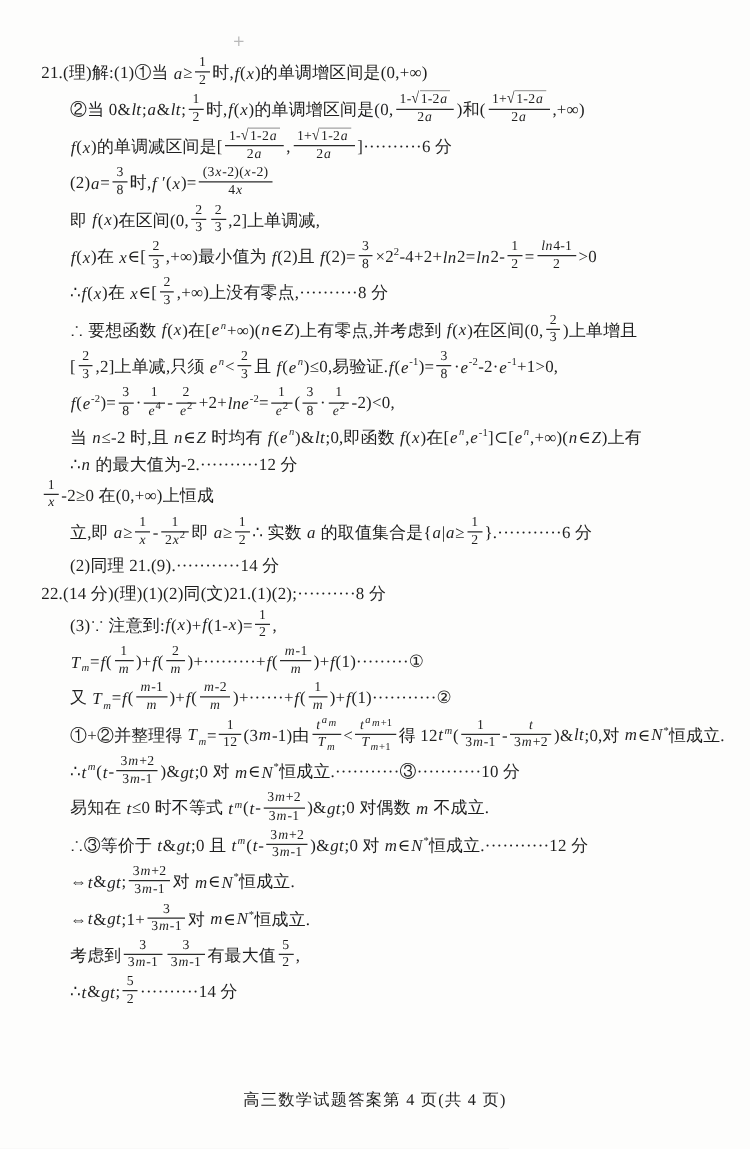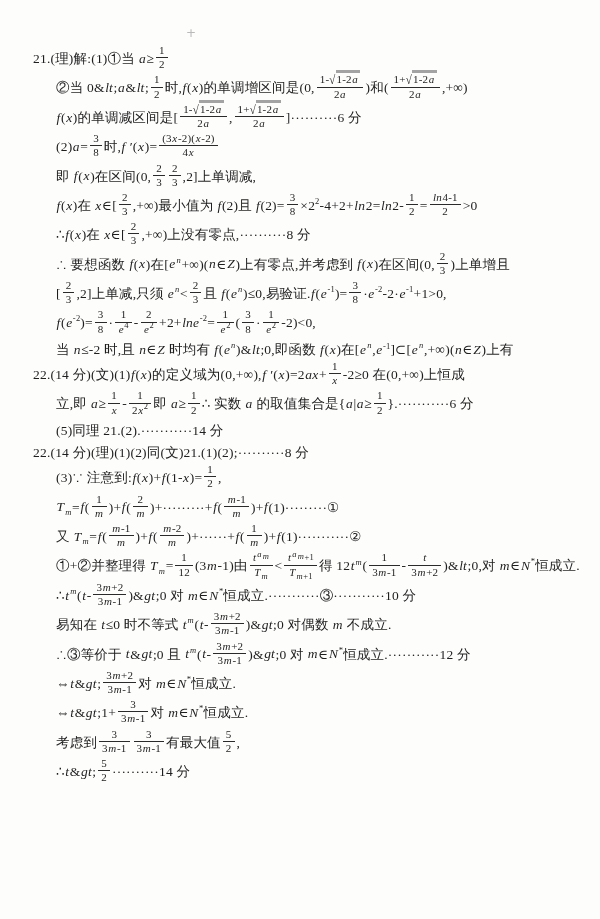--- a/index.html
+++ b/index.html
@@ -34,21 +34,21 @@
     line-height:1.2;
     margin:0 2px;
     position:relative;
     top:-2px;
   }
   .fr .nu{display:block;border-bottom:1px solid #2a2a2a;padding:0 3px 0px 3px;}
   .fr .de{display:block;padding:0 3px;}
   
   .sq{white-space:nowrap;}
   .sq .rad{display:inline-block;transform:scaleY(1.15);}
-  .sq .ov{border-top:3px solid #a3a3a3;padding:0 2px 0 1px;}
+  .sq .ov{border-top:1px solid #a3a3a3;padding:0 2px 0 1px;}
   sup{font-size:8.5px;vertical-align:super;line-height:0;}
   sub{font-size:8.5px;vertical-align:sub;line-height:0;}
   .footer{
     position:absolute;
     left:0;right:0;bottom:30px;
     text-align:center;
     font-size:13px;
     letter-spacing:1px;
   }
   
@@ -57,40 +57,42 @@
     color:#b9b9b9;font-size:12px;
     font-family:"DejaVu Sans",sans-serif;
   }
 </style>
 </head>
 <body>
 
 <div class="doc">
   <span class="regmark">+</span>
   <div class="content">
-      <div class="line"><span>21.(理)解:(1)①当 <i>a</i>≥</span><span class="fr"><span class="nu">1</span><span class="de">2</span></span></div>
+      <div class="line"><span>21.(理)解:(1)①当 <i>a</i>≥</span><span class="fr"><span class="nu">1</span><span class="de">2</span></span><span>时,<i>f</i>(<i>x</i>)的单调增区间是(0,+∞)</span></div>
       <div class="line indent"><span>②当 0&amp;<i>lt</i>;<i>a</i>&amp;<i>lt</i>;</span><span class="fr"><span class="nu">1</span><span class="de">2</span></span><span>时,<i>f</i>(<i>x</i>)的单调增区间是(0,</span><span class="fr"><span class="nu">1-<span class="sq"><span class="rad">√</span><span class="ov"><span>1-2<i>a</i></span></span></span></span><span class="de"><span>2<i>a</i></span></span></span>)和(<span class="fr"><span class="nu">1+<span class="sq"><span class="rad">√</span><span class="ov"><span>1-2<i>a</i></span></span></span></span><span class="de"><span>2<i>a</i></span></span></span>,+∞)</div>
       <div class="line indent"><span><i>f</i>(<i>x</i>)的单调减区间是[</span><span class="fr"><span class="nu">1-<span class="sq"><span class="rad">√</span><span class="ov"><span>1-2<i>a</i></span></span></span></span><span class="de"><span>2<i>a</i></span></span></span>,<span class="fr"><span class="nu">1+<span class="sq"><span class="rad">√</span><span class="ov"><span>1-2<i>a</i></span></span></span></span><span class="de"><span>2<i>a</i></span></span></span>]··········6 分</div>
       <div class="line indent"><span>(2)<i>a</i>=</span><span class="fr"><span class="nu">3</span><span class="de">8</span></span><span>时,<i>f</i> ′(<i>x</i>)=</span><span class="fr"><span class="nu"><span>(3<i>x</i>-2)(<i>x</i>-2)</span></span><span class="de"><span>4<i>x</i></span></span></span></div>
       <div class="line indent"><span>即 <i>f</i>(<i>x</i>)在区间(0,</span><span class="fr"><span class="nu">2</span><span class="de">3</span></span><span class="fr"><span class="nu">2</span><span class="de">3</span></span>,2]上单调减,</div>
       <div class="line indent"><span><i>f</i>(<i>x</i>)在 <i>x</i>∈[</span><span class="fr"><span class="nu">2</span><span class="de">3</span></span><span>,+∞)最小值为 <i>f</i>(2)且 <i>f</i>(2)=</span><span class="fr"><span class="nu">3</span><span class="de">8</span></span>×2<sup>2</sup><span>-4+2+<i>ln</i>2=<i>ln</i>2-</span><span class="fr"><span class="nu">1</span><span class="de">2</span></span>=<span class="fr"><span class="nu"><span><i>ln</i>4-1</span></span><span class="de">2</span></span>&gt;0</div>
       <div class="line indent"><span>∴<i>f</i>(<i>x</i>)在 <i>x</i>∈[</span><span class="fr"><span class="nu">2</span><span class="de">3</span></span>,+∞)上没有零点,··········8 分</div>
       <div class="line indent"><span>∴ 要想函数 <i>f</i>(<i>x</i>)在[<i>e</i></span><sup><span><i>n</i></span></sup><span>+∞)(<i>n</i>∈<i>Z</i>)上有零点,并考虑到 <i>f</i>(<i>x</i>)在区间(0,</span><span class="fr"><span class="nu">2</span><span class="de">3</span></span>)上单增且</div>
       <div class="line indent">[<span class="fr"><span class="nu">2</span><span class="de">3</span></span><span>,2]上单减,只须 <i>e</i></span><sup><span><i>n</i></span></sup>&lt;<span class="fr"><span class="nu">2</span><span class="de">3</span></span><span>且 <i>f</i>(<i>e</i></span><sup><span><i>n</i></span></sup><span>)≤0,易验证.<i>f</i>(<i>e</i></span><sup>-1</sup>)=<span class="fr"><span class="nu">3</span><span class="de">8</span></span><span>·<i>e</i></span><sup>-2</sup><span>-2·<i>e</i></span><sup>-1</sup>+1&gt;0,</div>
       <div class="line indent"><span><i>f</i>(<i>e</i></span><sup>-2</sup>)=<span class="fr"><span class="nu">3</span><span class="de">8</span></span>·<span class="fr"><span class="nu">1</span><span class="de"><span><i>e</i></span><sup>4</sup></span></span>-<span class="fr"><span class="nu">2</span><span class="de"><span><i>e</i></span><sup>2</sup></span></span><span>+2+<i>lne</i></span><sup>-2</sup>=<span class="fr"><span class="nu">1</span><span class="de"><span><i>e</i></span><sup>2</sup></span></span>(<span class="fr"><span class="nu">3</span><span class="de">8</span></span>·<span class="fr"><span class="nu">1</span><span class="de"><span><i>e</i></span><sup>2</sup></span></span>-2)&lt;0,</div>
       <div class="line indent"><span>当 <i>n</i>≤-2 时,且 <i>n</i>∈<i>Z</i> 时均有 <i>f</i>(<i>e</i></span><sup><span><i>n</i></span></sup><span>)&amp;<i>lt</i>;0,即函数 <i>f</i>(<i>x</i>)在[<i>e</i></span><sup><span><i>n</i></span></sup><span>,<i>e</i></span><sup>-1</sup><span>]⊂[<i>e</i></span><sup><span><i>n</i></span></sup><span>,+∞)(<i>n</i>∈<i>Z</i>)上有</span></div>
-      <div class="line"><span>22.(14 分)(文)(1)<i>f</i>(<i>x</i>)的定义域为(0,+∞),<i>f</i> ′(<i>x</i>)=2<i>ax</i>+</span><span class="fr"><span class="nu">1</span><span class="de"><span><i>x</i></span></span></span>-2≥0 在(0,+∞)上恒成</div>
+      <div class="line indent"><span>∴<i>n</i> 的最大值为-2.··········12 分</span></div>
+      <div class="line"><span class="fr"><span class="nu">1</span><span class="de"><span><i>x</i></span></span></span>-2≥0 在(0,+∞)上恒成</div>
       <div class="line indent"><span>立,即 <i>a</i>≥</span><span class="fr"><span class="nu">1</span><span class="de"><span><i>x</i></span></span></span>-<span class="fr"><span class="nu">1</span><span class="de"><span>2<i>x</i></span><sup>2</sup></span></span><span>即 <i>a</i>≥</span><span class="fr"><span class="nu">1</span><span class="de">2</span></span><span>∴ 实数 <i>a</i> 的取值集合是{<i>a</i>|<i>a</i>≥</span><span class="fr"><span class="nu">1</span><span class="de">2</span></span>}.···········6 分</div>
-      <div class="line indent">(5)同理 21.(2).···········14 分</div>
+      <div class="line indent">(2)同理 21.(9).···········14 分</div>
       <div class="line">22.(14 分)(理)(1)(2)同(文)21.(1)(2);··········8 分</div>
       <div class="line indent"><span>(3)∵ 注意到:<i>f</i>(<i>x</i>)+<i>f</i>(1-<i>x</i>)=</span><span class="fr"><span class="nu">1</span><span class="de">2</span></span>,</div>
       <div class="line indent"><span><i>T</i></span><sub><span><i>m</i></span></sub><span>=<i>f</i>(</span><span class="fr"><span class="nu">1</span><span class="de"><span><i>m</i></span></span></span><span>)+<i>f</i>(</span><span class="fr"><span class="nu">2</span><span class="de"><span><i>m</i></span></span></span><span>)+·········+<i>f</i>(</span><span class="fr"><span class="nu"><span><i>m</i>-1</span></span><span class="de"><span><i>m</i></span></span></span><span>)+<i>f</i>(1)·········①</span></div>
       <div class="line indent"><span>又 <i>T</i></span><sub><span><i>m</i></span></sub><span>=<i>f</i>(</span><span class="fr"><span class="nu"><span><i>m</i>-1</span></span><span class="de"><span><i>m</i></span></span></span><span>)+<i>f</i>(</span><span class="fr"><span class="nu"><span><i>m</i>-2</span></span><span class="de"><span><i>m</i></span></span></span><span>)+······+<i>f</i>(</span><span class="fr"><span class="nu">1</span><span class="de"><span><i>m</i></span></span></span><span>)+<i>f</i>(1)···········②</span></div>
       <div class="line indent"><span>①+②并整理得 <i>T</i></span><sub><span><i>m</i></span></sub>=<span class="fr"><span class="nu">1</span><span class="de">12</span></span><span>(3<i>m</i>-1)由</span><span class="fr"><span class="nu"><span><i>t</i></span><sup><span><i>a</i></span><sub><span><i>m</i></span></sub></sup></span><span class="de"><span><i>T</i></span><sub><span><i>m</i></span></sub></span></span>&lt;<span class="fr"><span class="nu"><span><i>t</i></span><sup><span><i>a</i></span><sub><span><i>m</i>+1</span></sub></sup></span><span class="de"><span><i>T</i></span><sub><span><i>m</i>+1</span></sub></span></span><span>得 12<i>t</i></span><sup><span><i>m</i></span></sup>(<span class="fr"><span class="nu">1</span><span class="de"><span>3<i>m</i>-1</span></span></span>-<span class="fr"><span class="nu"><span><i>t</i></span></span><span class="de"><span>3<i>m</i>+2</span></span></span><span>)&amp;<i>lt</i>;0,对 <i>m</i>∈<i>N</i></span><sup>*</sup>恒成立.</div>
       <div class="line indent"><span>∴<i>t</i></span><sup><span><i>m</i></span></sup><span>(<i>t</i>-</span><span class="fr"><span class="nu"><span>3<i>m</i>+2</span></span><span class="de"><span>3<i>m</i>-1</span></span></span><span>)&amp;<i>gt</i>;0 对 <i>m</i>∈<i>N</i></span><sup>*</sup>恒成立.···········③···········10 分</div>
       <div class="line indent"><span>易知在 <i>t</i>≤0 时不等式 <i>t</i></span><sup><span><i>m</i></span></sup><span>(<i>t</i>-</span><span class="fr"><span class="nu"><span>3<i>m</i>+2</span></span><span class="de"><span>3<i>m</i>-1</span></span></span><span>)&amp;<i>gt</i>;0 对偶数 <i>m</i> 不成立.</span></div>
       <div class="line indent"><span>∴③等价于 <i>t</i>&amp;<i>gt</i>;0 且 <i>t</i></span><sup><span><i>m</i></span></sup><span>(<i>t</i>-</span><span class="fr"><span class="nu"><span>3<i>m</i>+2</span></span><span class="de"><span>3<i>m</i>-1</span></span></span><span>)&amp;<i>gt</i>;0 对 <i>m</i>∈<i>N</i></span><sup>*</sup>恒成立.···········12 分</div>
       <div class="line indent"><span>⇔<i>t</i>&amp;<i>gt</i>;</span><span class="fr"><span class="nu"><span>3<i>m</i>+2</span></span><span class="de"><span>3<i>m</i>-1</span></span></span><span>对 <i>m</i>∈<i>N</i></span><sup>*</sup>恒成立.</div>
       <div class="line indent"><span>⇔<i>t</i>&amp;<i>gt</i>;1+</span><span class="fr"><span class="nu">3</span><span class="de"><span>3<i>m</i>-1</span></span></span><span>对 <i>m</i>∈<i>N</i></span><sup>*</sup>恒成立.</div>
       <div class="line indent">考虑到<span class="fr"><span class="nu">3</span><span class="de"><span>3<i>m</i>-1</span></span></span><span class="fr"><span class="nu">3</span><span class="de"><span>3<i>m</i>-1</span></span></span>有最大值<span class="fr"><span class="nu">5</span><span class="de">2</span></span>,</div>
       <div class="line indent"><span>∴<i>t</i>&amp;<i>gt</i>;</span><span class="fr"><span class="nu">5</span><span class="de">2</span></span>··········14 分</div>
     </div>
+  <div class="footer">高三数学试题答案第 4 页(共 4 页)</div>
 </div>
 
 </body></html>

